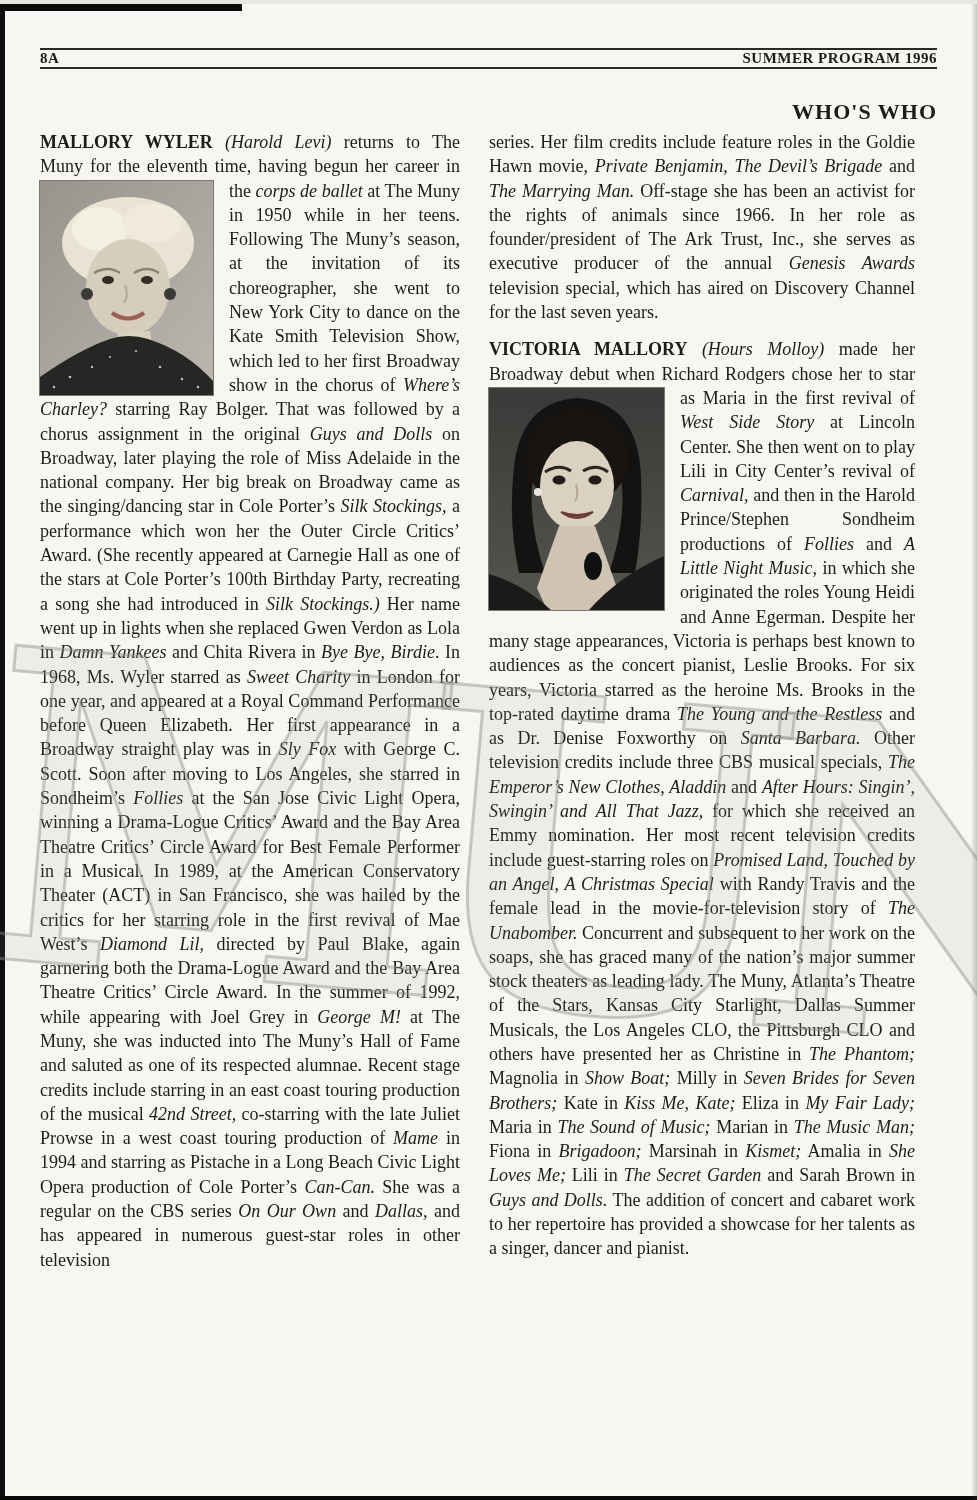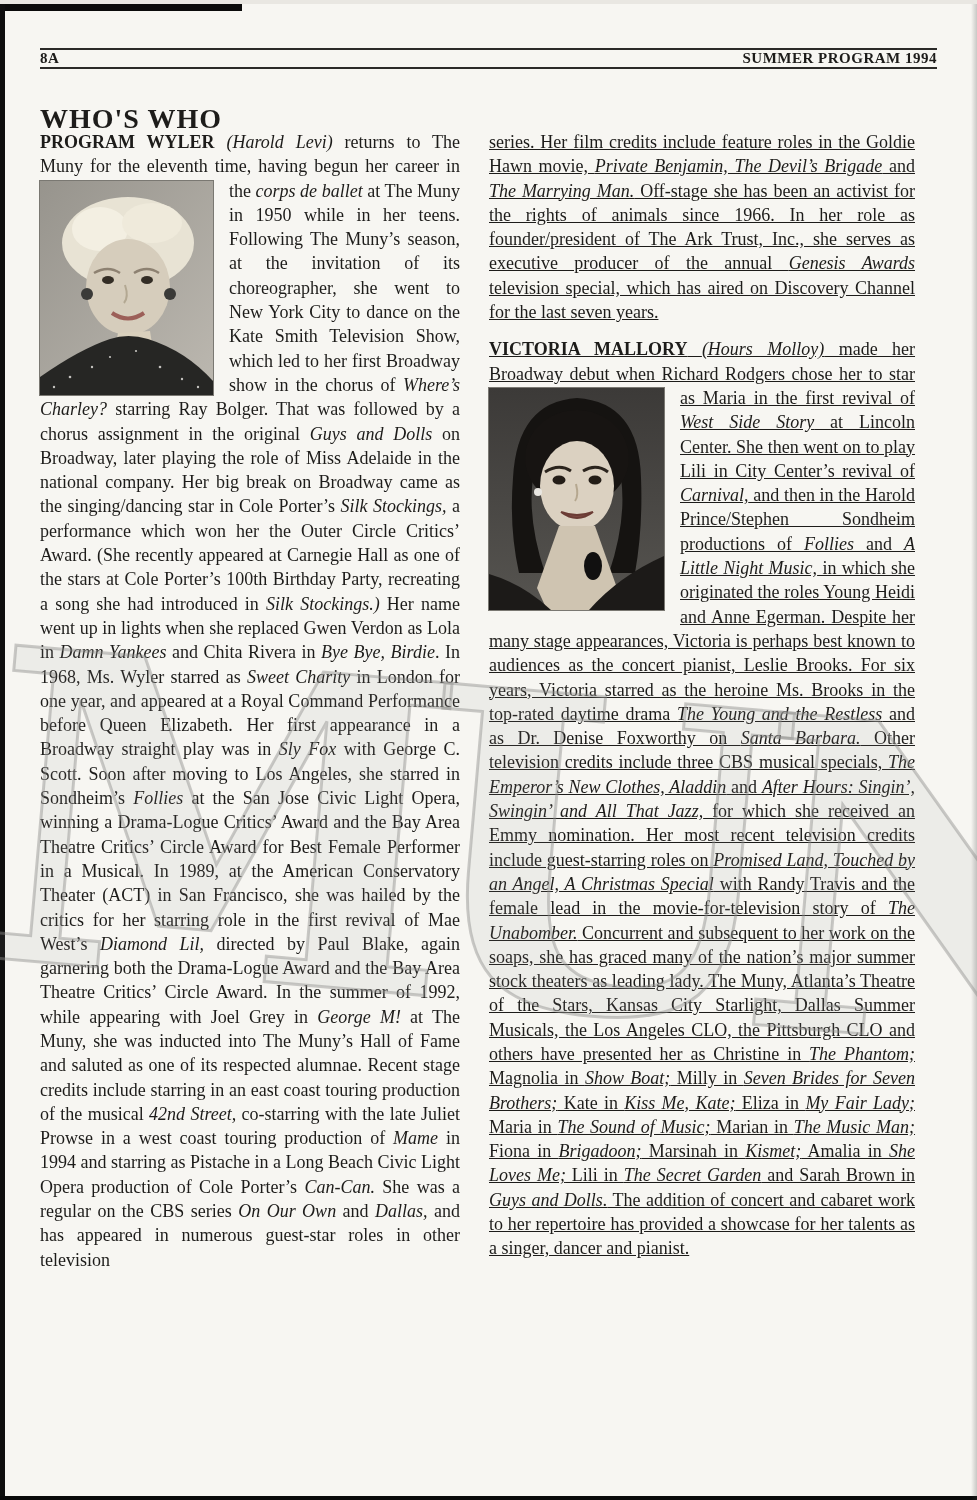--- a/index.html
+++ b/index.html
@@ -14,27 +14,27 @@
   .edge-bottom{position:absolute;left:0;bottom:0;width:977px;height:8px;background:#0a0a0a;}
   .edge-right{position:absolute;right:0;top:0;width:6px;height:1500px;
     background:linear-gradient(to left,rgba(60,60,60,.25),rgba(0,0,0,0));}
   
   .rule{position:absolute;left:40px;width:897px;height:2px;background:#2b2a28;}
   .rule-top{top:44px;}
   .rule-bottom{top:63px;}
   .header-row{position:absolute;left:40px;top:45px;width:897px;height:18px;
     display:flex;justify-content:space-between;align-items:center;
     font-size:15px;font-weight:bold;letter-spacing:.5px;}
-  .page-title{position:absolute;left:40px;top:80px;width:897px;text-align:left;
-    font-size:28px;font-weight:bold;letter-spacing:1px;}
+  .page-title{position:absolute;left:40px;top:80px;width:897px;text-align:right;
+    font-size:22px;font-weight:bold;letter-spacing:1px;}
   
   .columns{position:absolute;left:40px;top:126px;width:897px;display:flex;gap:29px;}
   .col{font-size:18px;line-height:24.3px;text-align:justify;}
   .col-left{width:420px;}
-  .col-right{width:426px;text-decoration:underline;}
+  .col-right{width:426px;}
   .para{margin:0;}
   .para.gap{margin-top:13px;}
   .b{font-weight:bold;}
   .i{font-style:italic;}
   
   .photo-fig{float:left;background:#888;box-shadow:0 0 0 1px #7a7872;}
   .photo-fig svg{display:block;}
   .photo-wyler{width:173px;height:214px;margin:2px 16px 2px 0;}
   .photo-mallory{width:175px;height:222px;margin:2px 16px 16px 0;}
   
@@ -54,29 +54,29 @@
 <div class="page">
 
   <div class="edge-top"></div>
   <div class="edge-left"></div>
   <div class="edge-bottom"></div>
   <div class="edge-right"></div>
 
   <div class="rule rule-top"></div>
   <div class="header-row">
     <span>8A</span>
-    <span>SUMMER PROGRAM 1994</span>
+    <span>SUMMER PROGRAM 1996</span>
   </div>
   <div class="rule rule-bottom"></div>
 
   <h1 class="page-title">WHO'S WHO</h1>
 
   <div class="columns">
     <div class="col col-left">
-        <p class="para"><span class="b">PROGRAM WYLER</span><span> </span><span class="i">(Harold Levi)</span><span> returns to The Muny for the eleventh time, having begun her </span><span class="photo-fig photo-wyler" role="img" aria-label="Gretchen Wyler portrait photo">
+        <p class="para"><span class="b">MALLORY WYLER</span><span> </span><span class="i">(Harold Levi)</span><span> returns to The Muny for the eleventh time, having begun her </span><span class="photo-fig photo-wyler" role="img" aria-label="Gretchen Wyler portrait photo">
       <svg width="173" height="214" viewBox="0 0 173 214" xmlns="http://www.w3.org/2000/svg">
         <defs>
           <linearGradient id="gw-bg" x1="0" y1="0" x2="1" y2="1">
             <stop offset="0" stop-color="#97948d"></stop>
                   <stop offset="1" stop-color="#bcb8b0"></stop>
           </linearGradient>
         </defs>
         <rect width="173" height="214" fill="url(#gw-bg)"></rect>
         <ellipse cx="88" cy="62" rx="66" ry="46" fill="#e8e3d4"></ellipse>
         <ellipse cx="60" cy="48" rx="28" ry="22" fill="#f3efe2"></ellipse>

